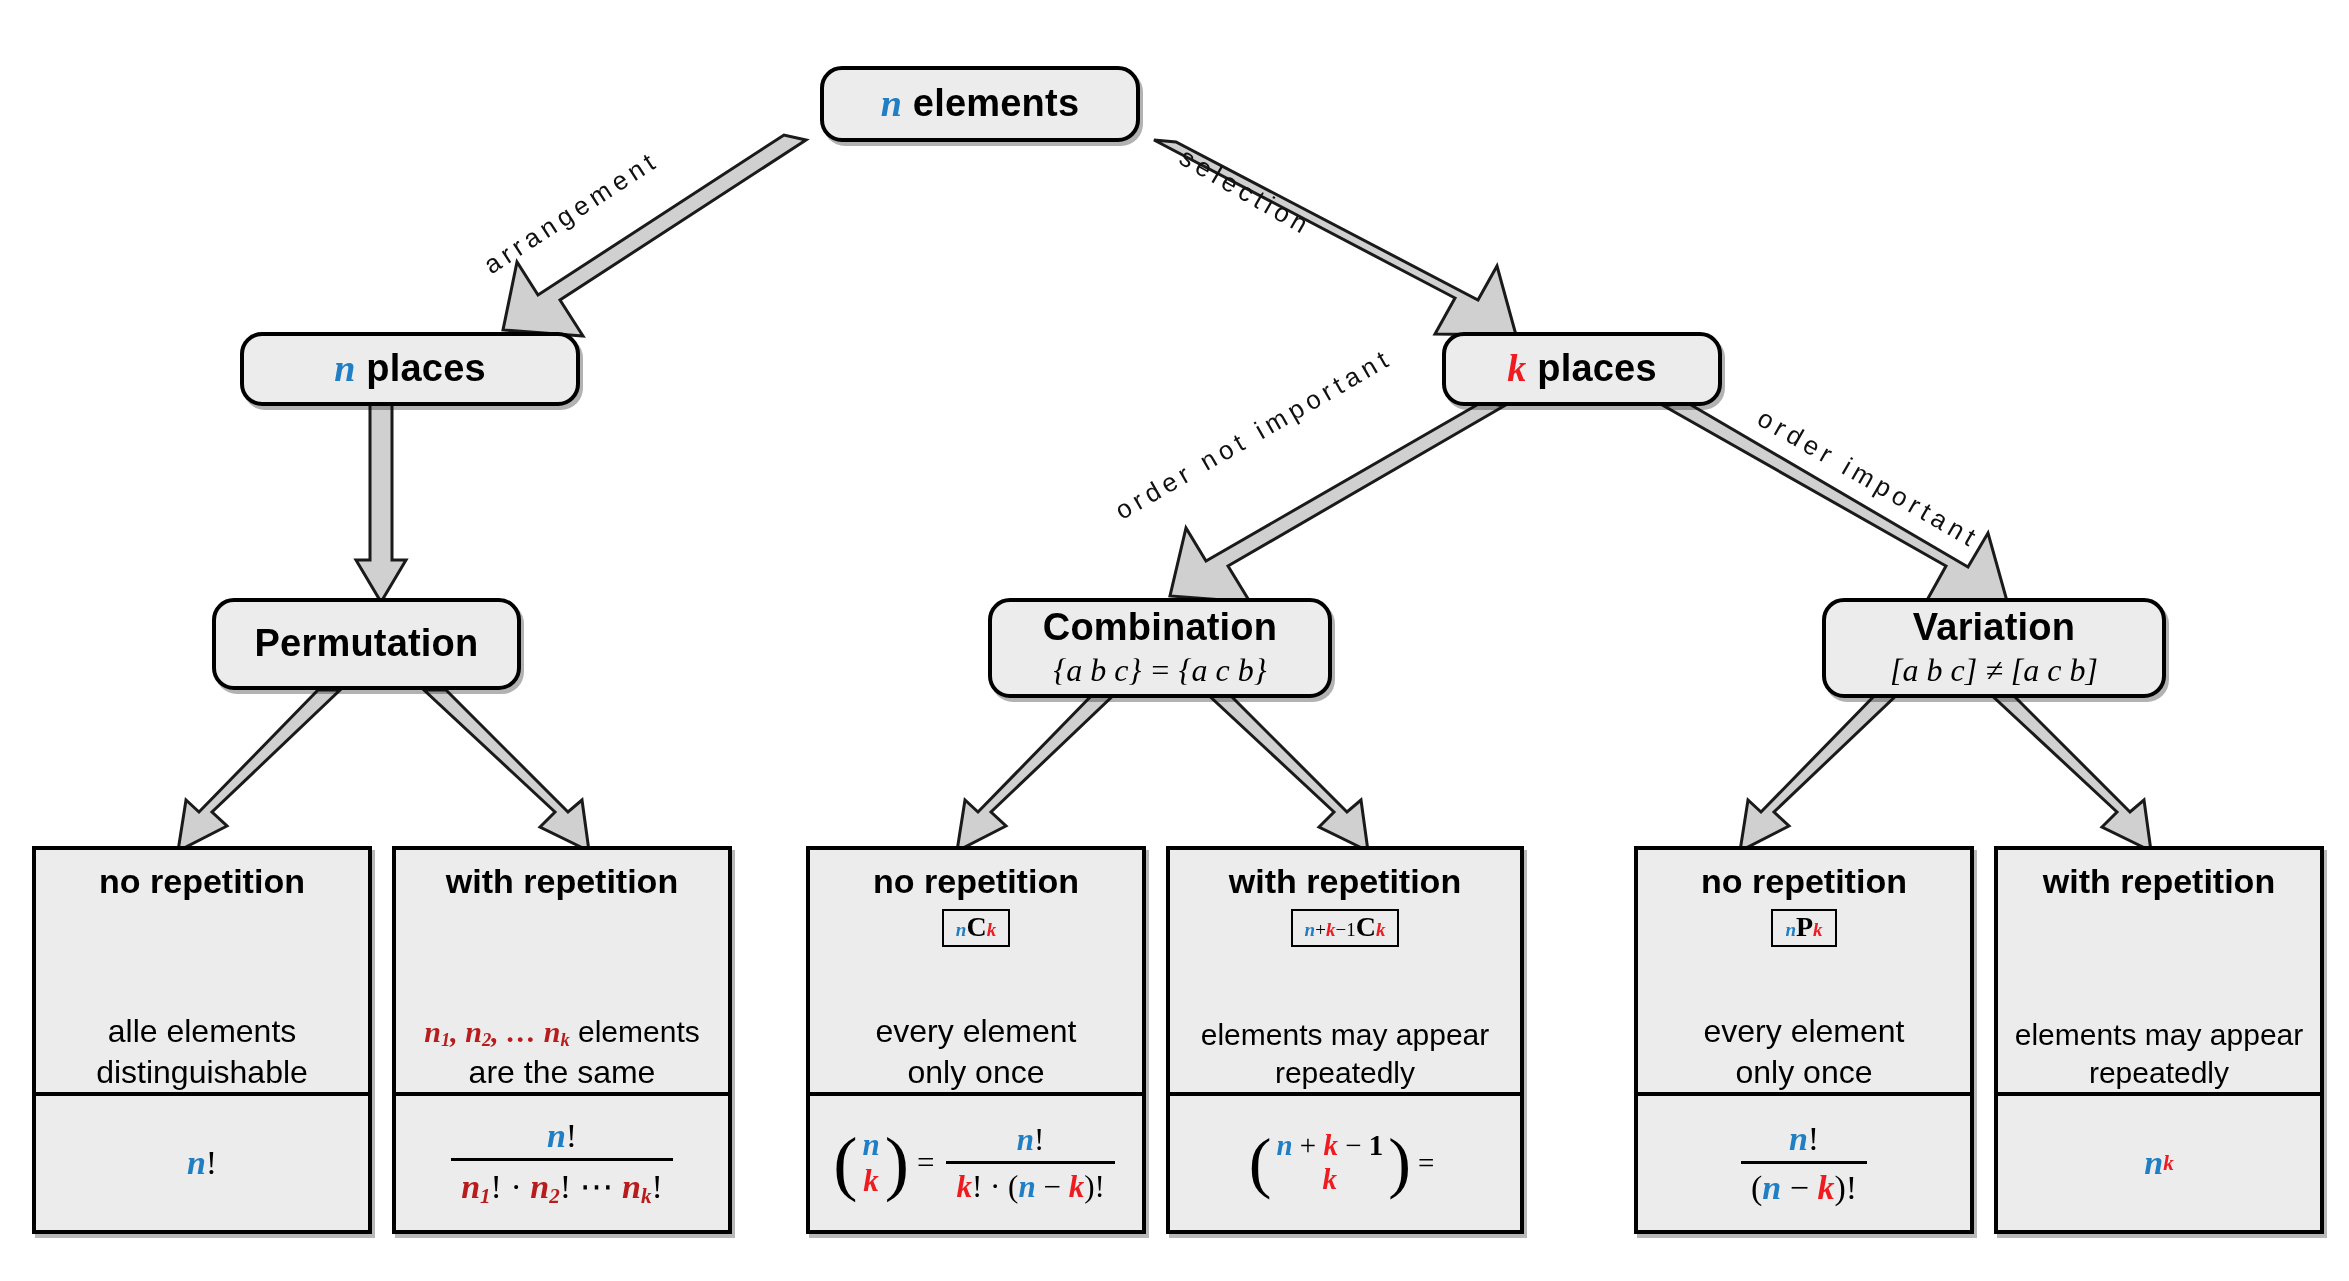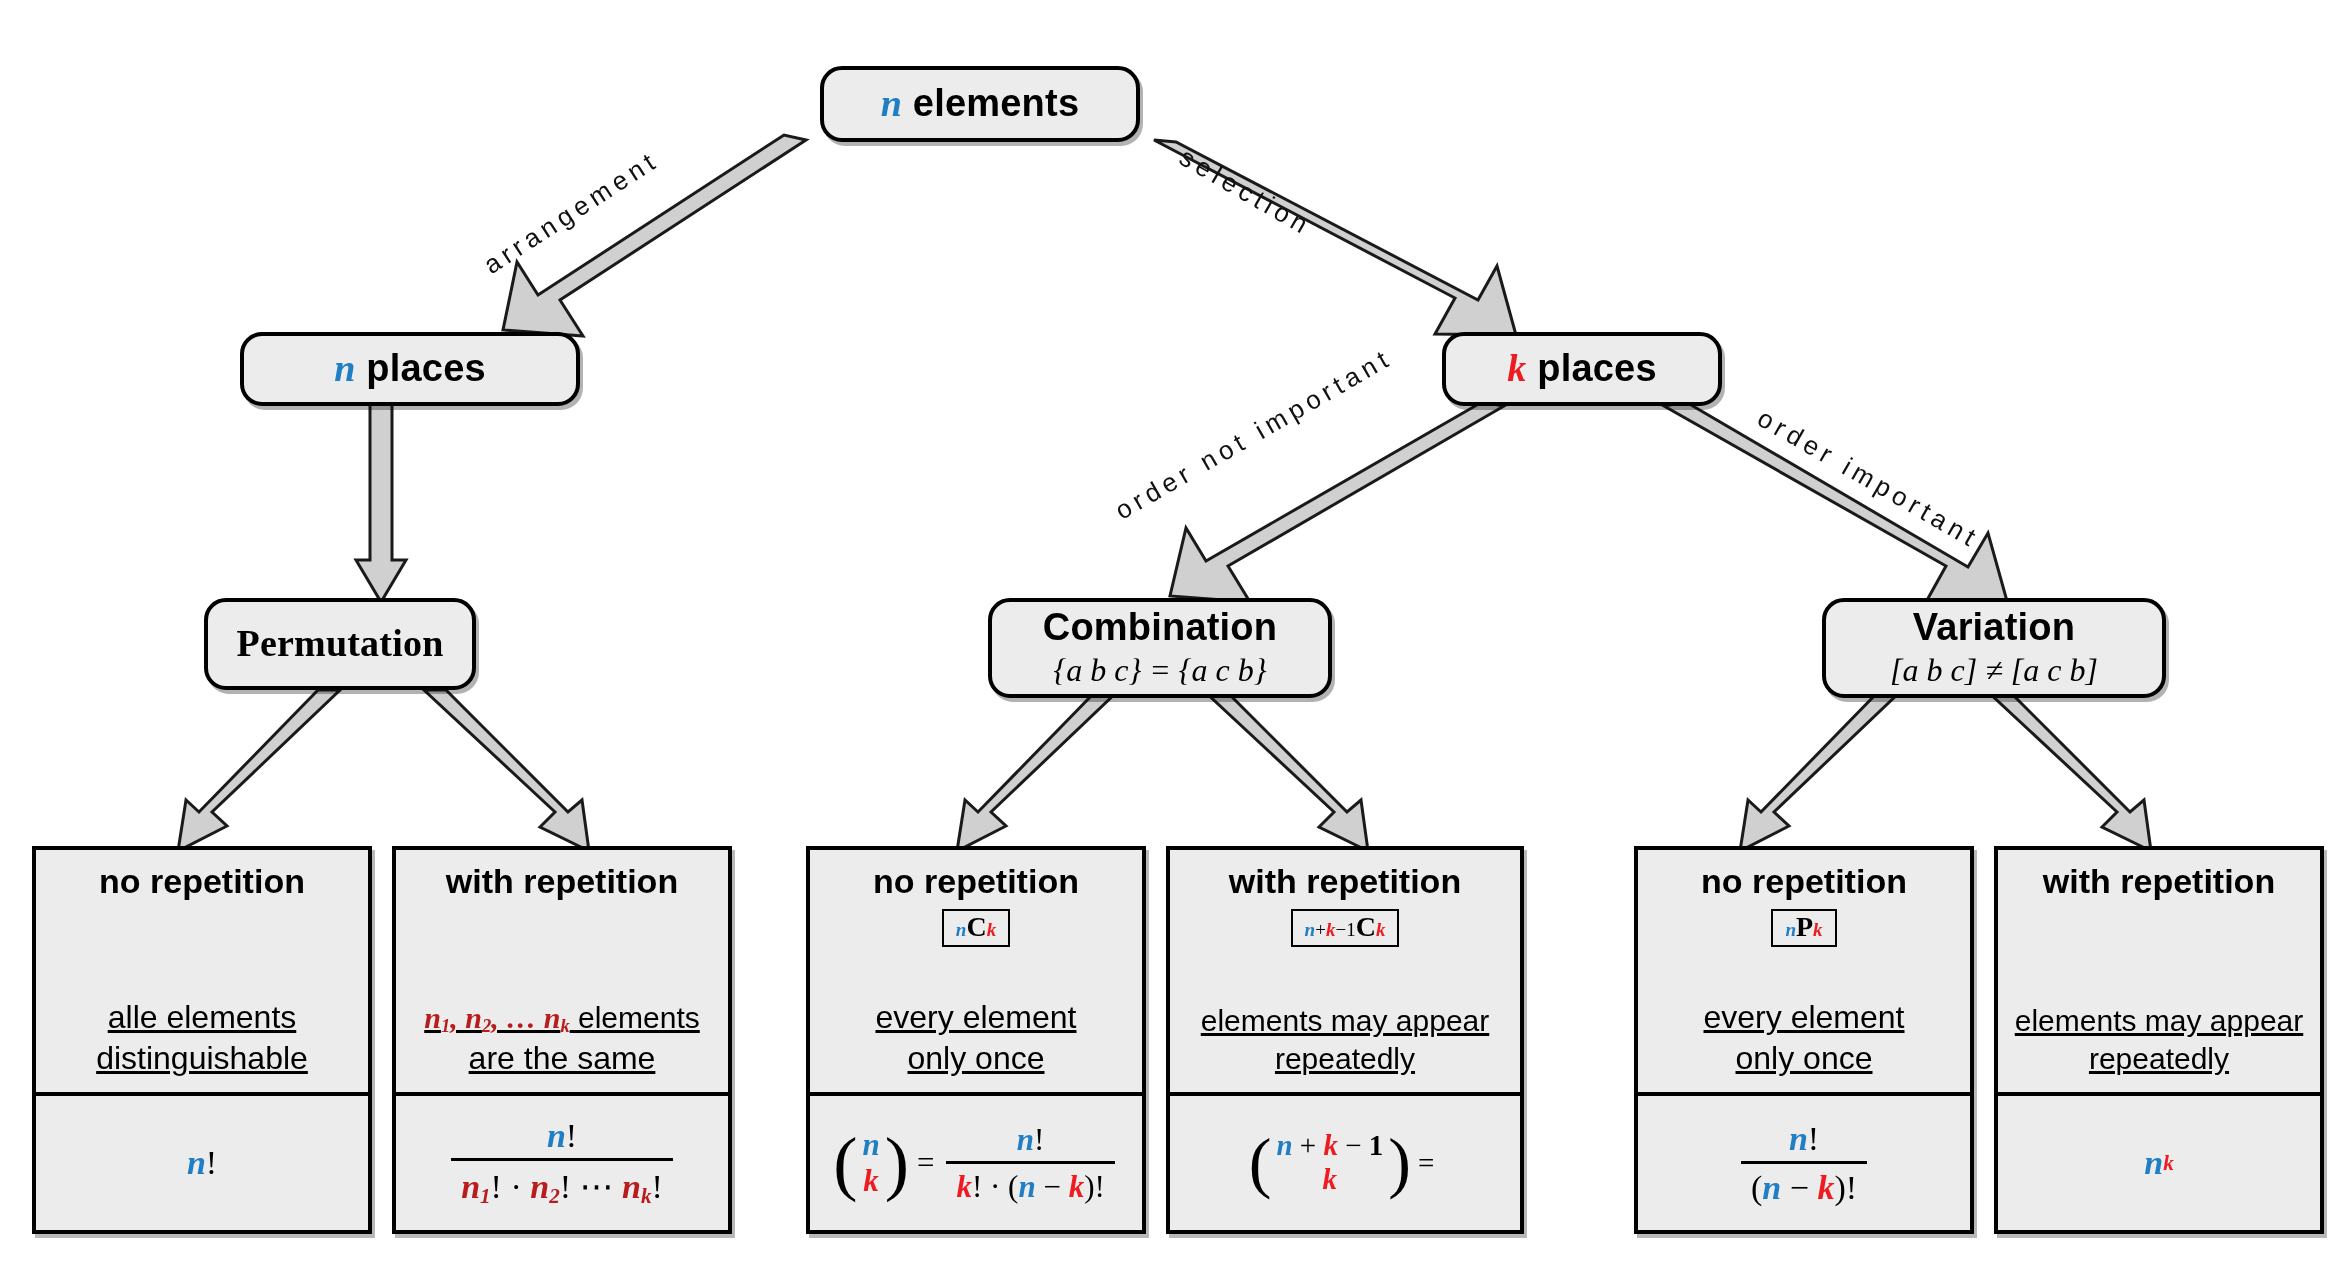--- a/index.html
+++ b/index.html
@@ -18,21 +18,21 @@
   .var-k{color:#ee1c20;font-family:"Liberation Serif",serif;font-style:italic;font-weight:bold;}
   .var-g{color:#b91c1c;font-family:"Liberation Serif",serif;font-style:italic;font-weight:bold;}
 
   .leaf{position:absolute;box-sizing:border-box;background:#ececec;border:4px solid #000;
         display:flex;flex-direction:column;box-shadow:3px 4px 0 rgba(0,0,0,.28);}
   .leaf .upper{flex:0 0 246px;display:flex;flex-direction:column;align-items:center;
                padding-top:12px;box-sizing:border-box;border-bottom:4px solid #000;}
   .leaf .head{font-size:34px;font-weight:bold;}
   .leaf .sym{margin-top:8px;border:2px solid #000;background:#ececec;
              padding:2px 12px 4px;font-family:"Liberation Serif",serif;font-size:28px;line-height:1;}
-  .leaf .desc{margin-top:auto;margin-bottom:14px;text-align:center;font-size:32px;line-height:1.26;text-decoration:underline;}
+  .leaf .desc{margin-top:auto;margin-bottom:0;text-align:center;font-size:32px;line-height:1.26;}
   .leaf .formula{flex:1;display:flex;align-items:center;justify-content:center;
                  font-family:"Liberation Serif",serif;font-size:34px;}
 
   .frac{display:inline-flex;flex-direction:column;align-items:center;vertical-align:middle;margin:0 4px;}
   .frac .num{padding:0 10px 3px;}
   .frac .den{border-top:3px solid #000;padding:5px 10px 0;}
   sub{font-size:.62em;vertical-align:-.22em;}
   sup{font-size:.62em;vertical-align:.5em;}
   .binom{display:inline-flex;align-items:center;vertical-align:middle;}
   .binom .par{font-size:2.35em;font-weight:300;line-height:.72;font-family:"Liberation Serif",serif;}
@@ -89,21 +89,21 @@
     <div class="t1">
       <span class="var-k">k</span><span> places</span>
     </div>
   </div>
 
   <div class="edgelabel" style="left:580px;top:210px;transform:rotate(-33deg) translate(-50%,-50%);">arrangement</div>
   <div class="edgelabel" style="left:1238px;top:190px;transform:rotate(30deg) translate(-50%,-50%);">selection</div>
   <div class="edgelabel" style="left:1158px;top:492px;transform:rotate(-30deg) translate(-12%,-50%);">order not important</div>
   <div class="edgelabel" style="left:1752px;top:414px;transform:rotate(30deg) translate(0,-50%);">order important</div>
 
-  <div class="node" style="left:204px;top:598px;width:272px;height:92px;font-family:Liberation Serif, serif;">
+  <div class="node" style="left:212px;top:598px;width:309px;height:92px;">
     <div class="t1">Permutation</div>
   </div>
 
   <div class="node" style="left:1822px;top:598px;width:344px;height:100px;">
     <div class="t1">Variation</div>
     <div class="t2">[a b c] ≠ [a c b]</div>
   </div>
 
   <div class="node" style="left:988px;top:598px;width:344px;height:100px;">
     <div class="t1">Combination</div>

